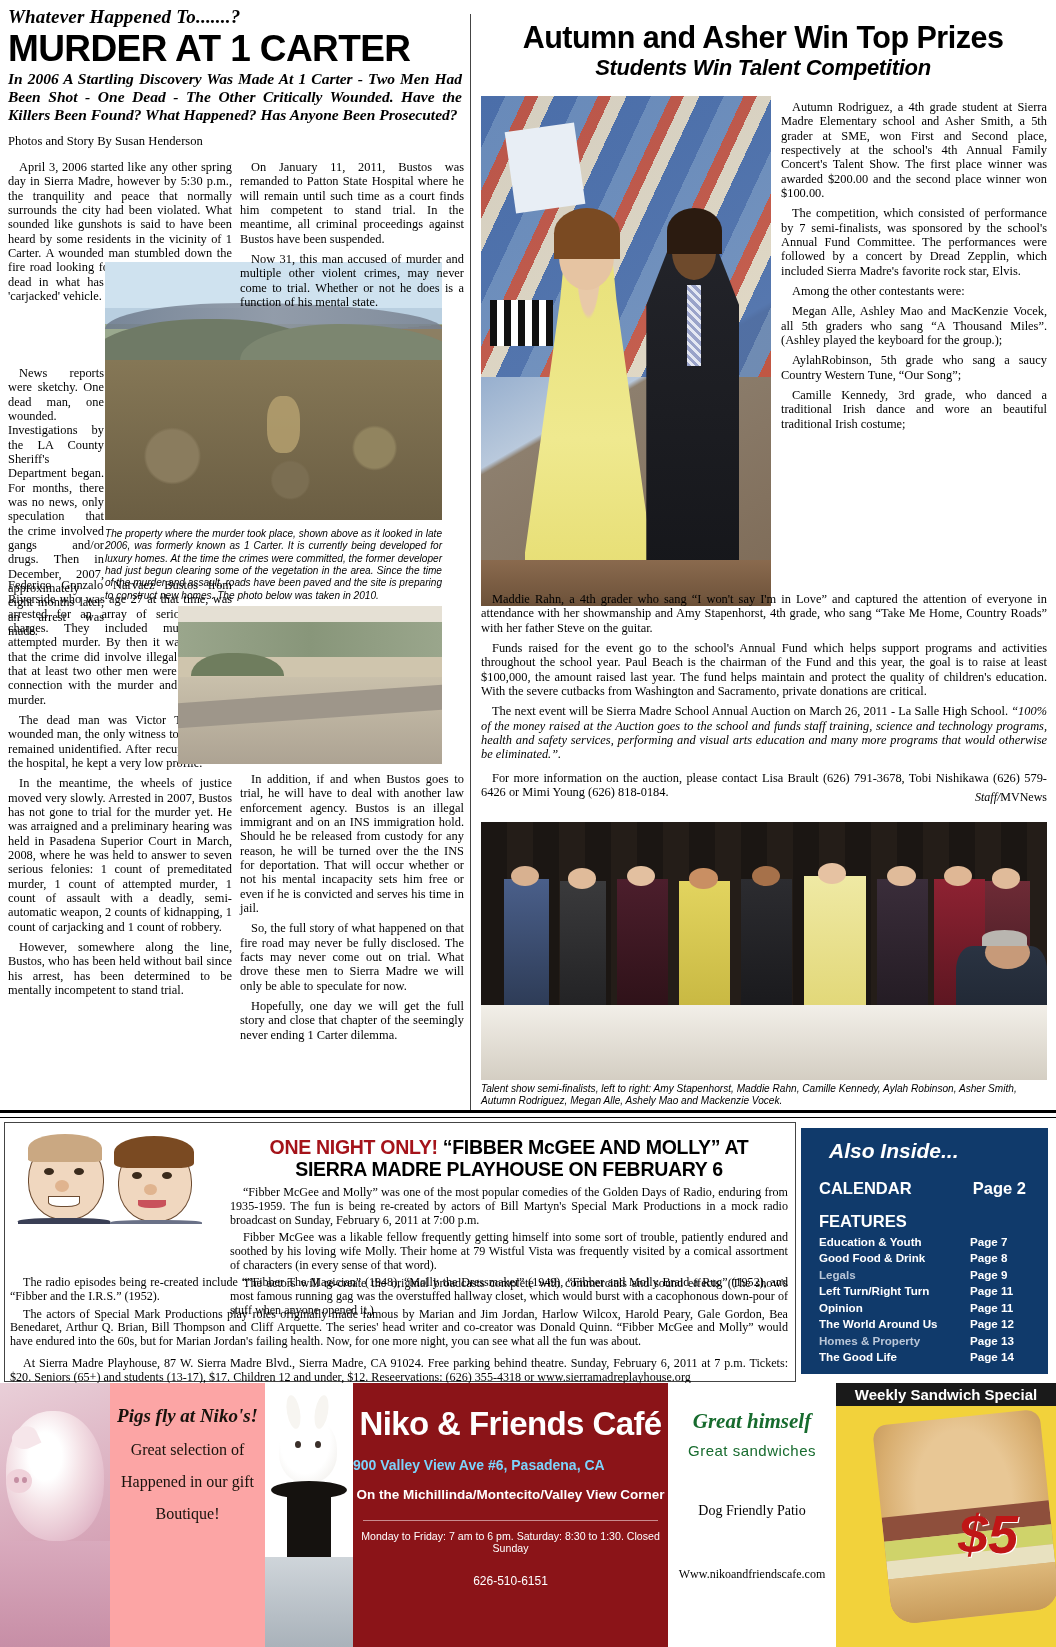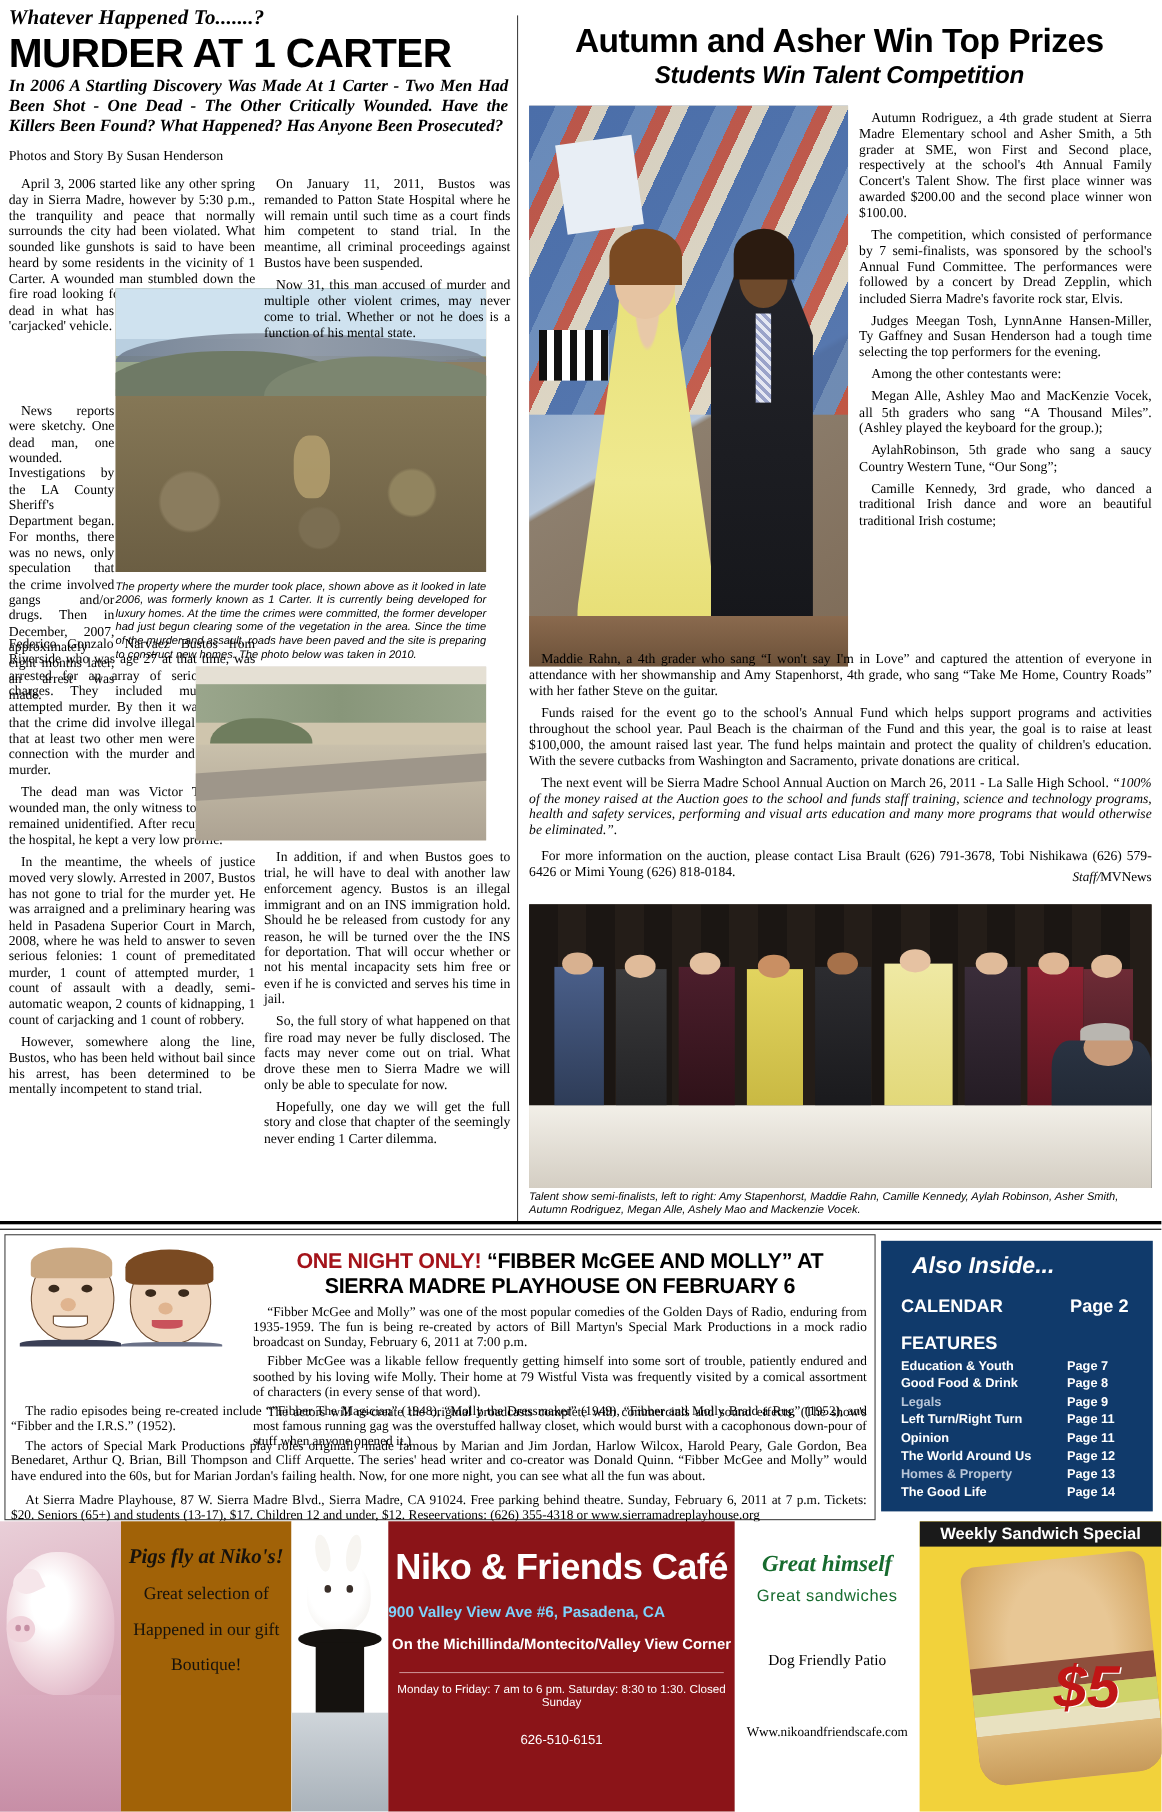--- a/index.html
+++ b/index.html
@@ -43,21 +43,21 @@
   .ins-row.dim{color:#b9c6d8;font-weight:bold;}
   .ins-sports{font-family:"Liberation Sans",sans-serif;font-weight:bold;font-size:15px;display:flex;margin:8px 14px 0 18px;}
   .ins-sports .p{margin-left:auto;font-size:12px;}
   .ins-it{font-family:"Liberation Sans",sans-serif;font-weight:bold;font-style:italic;font-size:11.3px;display:flex;margin:1px 14px 0 22px;}
   .ins-it .p{margin-left:auto;width:64px;font-style:normal;}
 
   
   .ads{position:absolute;left:0;top:1383px;width:1056px;height:264px;}
   .ad{position:absolute;top:0;height:264px;overflow:hidden;}
   .ad1{left:0;width:110px;background:linear-gradient(160deg,#e9cfd8,#d8a9bb 55%,#c98ba3);}
-  .ad2{left:110px;width:155px;background:#a16207;}
+  .ad2{left:110px;width:155px;background:#fca5a5;}
   .ad3{left:265px;width:88px;background:#fff;}
   .ad4{left:353px;width:315px;background:#8b1418;}
   .ad5{left:668px;width:168px;background:#fff;}
   .ad6{left:836px;width:220px;background:#f2d23b;}
 
   .ad2txt{font-family:"Liberation Serif",serif;text-align:center;color:#17120c;}
   .nikoscript{font-family:"Liberation Serif",serif;font-style:italic;font-weight:bold;font-size:19px;}
   .nikoline{font-size:16px;margin-top:14px;}
   .cafe-name{font-family:"Liberation Sans",sans-serif;font-weight:bold;font-size:33px;color:#fff;text-align:center;letter-spacing:-.6px;}
   .cafe-sub{font-family:"Liberation Sans",sans-serif;font-weight:bold;font-size:14px;color:#7dd3fc;text-align:left;}
@@ -160,21 +160,20 @@
     <div style="position:absolute;left:57%;top:27%;width:32%;height:70%;background:linear-gradient(#23242a,#15161a);clip-path:polygon(30% 0,70% 0,100% 20%,100% 100%,0 100%,0 20%);"></div>
     <div style="position:absolute;left:66%;top:25%;width:15%;height:11%;border-radius:50%;background:#6e4a2c;"></div>
     <div style="position:absolute;left:64%;top:22%;width:19%;height:9%;border-radius:50% 50% 0 0;background:#2b1b10;"></div>
     <div style="position:absolute;left:71%;top:37%;width:5%;height:16%;background:repeating-linear-gradient(45deg,#9aa3c9 0 3px,#e4e7f2 3px 6px);"></div>
     <div style="position:absolute;left:0;bottom:0;width:100%;height:9%;background:linear-gradient(#8a6a4e,#6c5139);"></div>
   </div>
 
   <div style="position:absolute;left:781px;top:100px;width:266px;" class="body-txt">
     <p>Autumn Rodriguez, a 4th grade student at Sierra Madre Elementary school and Asher Smith, a 5th grader at SME, won First and Second place, respectively at the school's 4th Annual Family Concert's Talent Show.  The first place winner was awarded $200.00 and the second place winner won $100.00.</p>
     <p>The competition, which consisted of performance by 7 semi-finalists, was sponsored by the school's Annual Fund Committee.  The performances were followed by a concert by Dread Zepplin, which included Sierra Madre's favorite rock star, Elvis.</p>
-    <p>Judges Meegan Tosh, LynnAnne Hansen-Miller, Ty Gaffney and Susan Henderson had a tough time selecting the top performers for the evening.</p>
     <p>Among the other contestants were:</p>
     <p>Megan Alle, Ashley Mao and MacKenzie Vocek, all 5th graders who sang “A Thousand Miles”.  (Ashley played the keyboard for the group.);</p>
     <p>AylahRobinson, 5th grade who sang a saucy Country Western Tune, “Our Song”;</p>
     <p>Camille Kennedy, 3rd grade, who danced a traditional Irish dance and wore an beautiful traditional Irish costume;</p>
   </div>
 
   <div style="position:absolute;left:481px;top:592px;width:566px;" class="body-txt">
     <p>Maddie Rahn, a 4th grader who sang “I won't say I'm in Love” and captured the attention of everyone in attendance with her showmanship and Amy Stapenhorst, 4th grade, who sang “Take Me Home, Country Roads” with her father Steve on the guitar.</p>
     <p>Funds raised for the event go to the school's Annual Fund which helps support programs and activities throughout the school year.  Paul Beach is the chairman of the Fund and this year, the goal is to raise at least $100,000, the amount raised last year.  The fund helps maintain and protect the quality of children's education.  With the severe cutbacks from Washington and Sacramento, private donations are critical.</p>
     <p>

